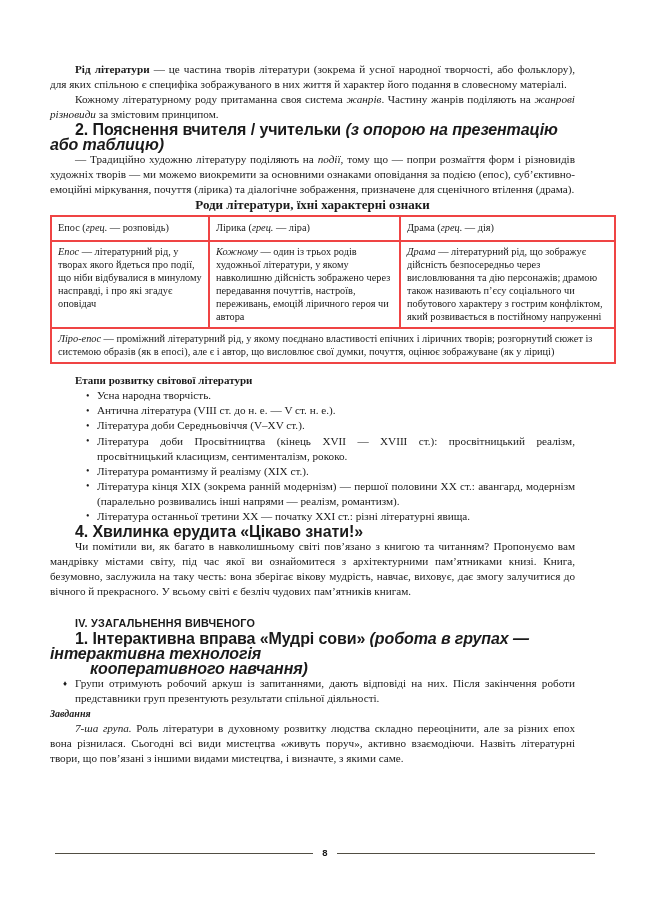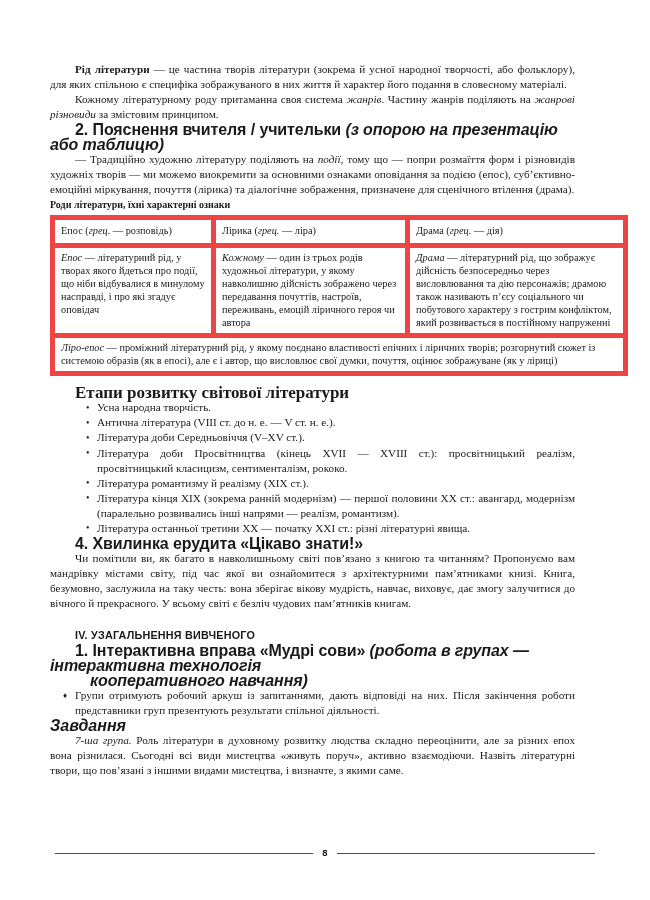--- a/index.html
+++ b/index.html
@@ -61,36 +61,36 @@
   }
   .heading-sans.big {
     text-indent: 25px;
     font-size: 10.8px;
     letter-spacing: 0.2px;
   }
 
   
   .table-caption {
     margin: 0;
-    text-align: left;
-    font-weight: bold;
-    font-size: 10px;
+    text-align: center;
+    font-weight: bold;
+    font-size: 13px;
     line-height: 15.05px;
     font-family: "Liberation Serif", "DejaVu Serif", serif;
   }
 
   
   table.roditable {
     border-collapse: collapse;
     width: 525px;
     margin-top: 3px;
     table-layout: fixed;
   }
   table.roditable td {
-    border: 5px solid #ef4444;
+    border: 2px solid #ef4444;
     padding: 3px 5px 4px 6px;
     vertical-align: top;
     font-size: 10.3px;
     line-height: 13.1px;
     font-family: "Liberation Serif", "DejaVu Serif", serif;
   }
   table.roditable td.c1 { width: 145px; }
   table.roditable td.c2 { width: 178px; }
   table.roditable td.c3 { width: 202px; }
   table.roditable td.head {
@@ -98,21 +98,21 @@
     padding-top: 4px;
     padding-bottom: 5px;
   }
   table.roditable td.wide { }
 
   
   .list-title {
     margin: 0;
     padding-top: 9px;
     font-weight: bold;
-    font-size: 17px;
+    font-size: 11px;
     line-height: 15.05px;
     text-indent: 25px;
     font-family: "Liberation Serif", "DejaVu Serif", serif;
   }
   ul.bullets {
     list-style: none;
     margin: 0;
     padding: 0;
   }
   ul.bullets li {
@@ -149,24 +149,24 @@
     left: 13px;
     top: -0.5px;
     font-size: 8px;
   }
   .spacer-lg { height: 17px; }
 
   .zavdannya {
     margin: 0;
     font-style: italic;
     font-weight: bold;
-    font-size: 16px;
+    font-size: 10px;
     line-height: 15.05px;
     text-indent: 0;
-    font-family: Liberation Sans, sans-serif;
+    font-family: Liberation Serif, serif;
   }
 
   
   .footer {
     position: absolute;
     left: 55px;
     top: 845px;
     width: 540px;
     height: 16px;
     display: flex;

